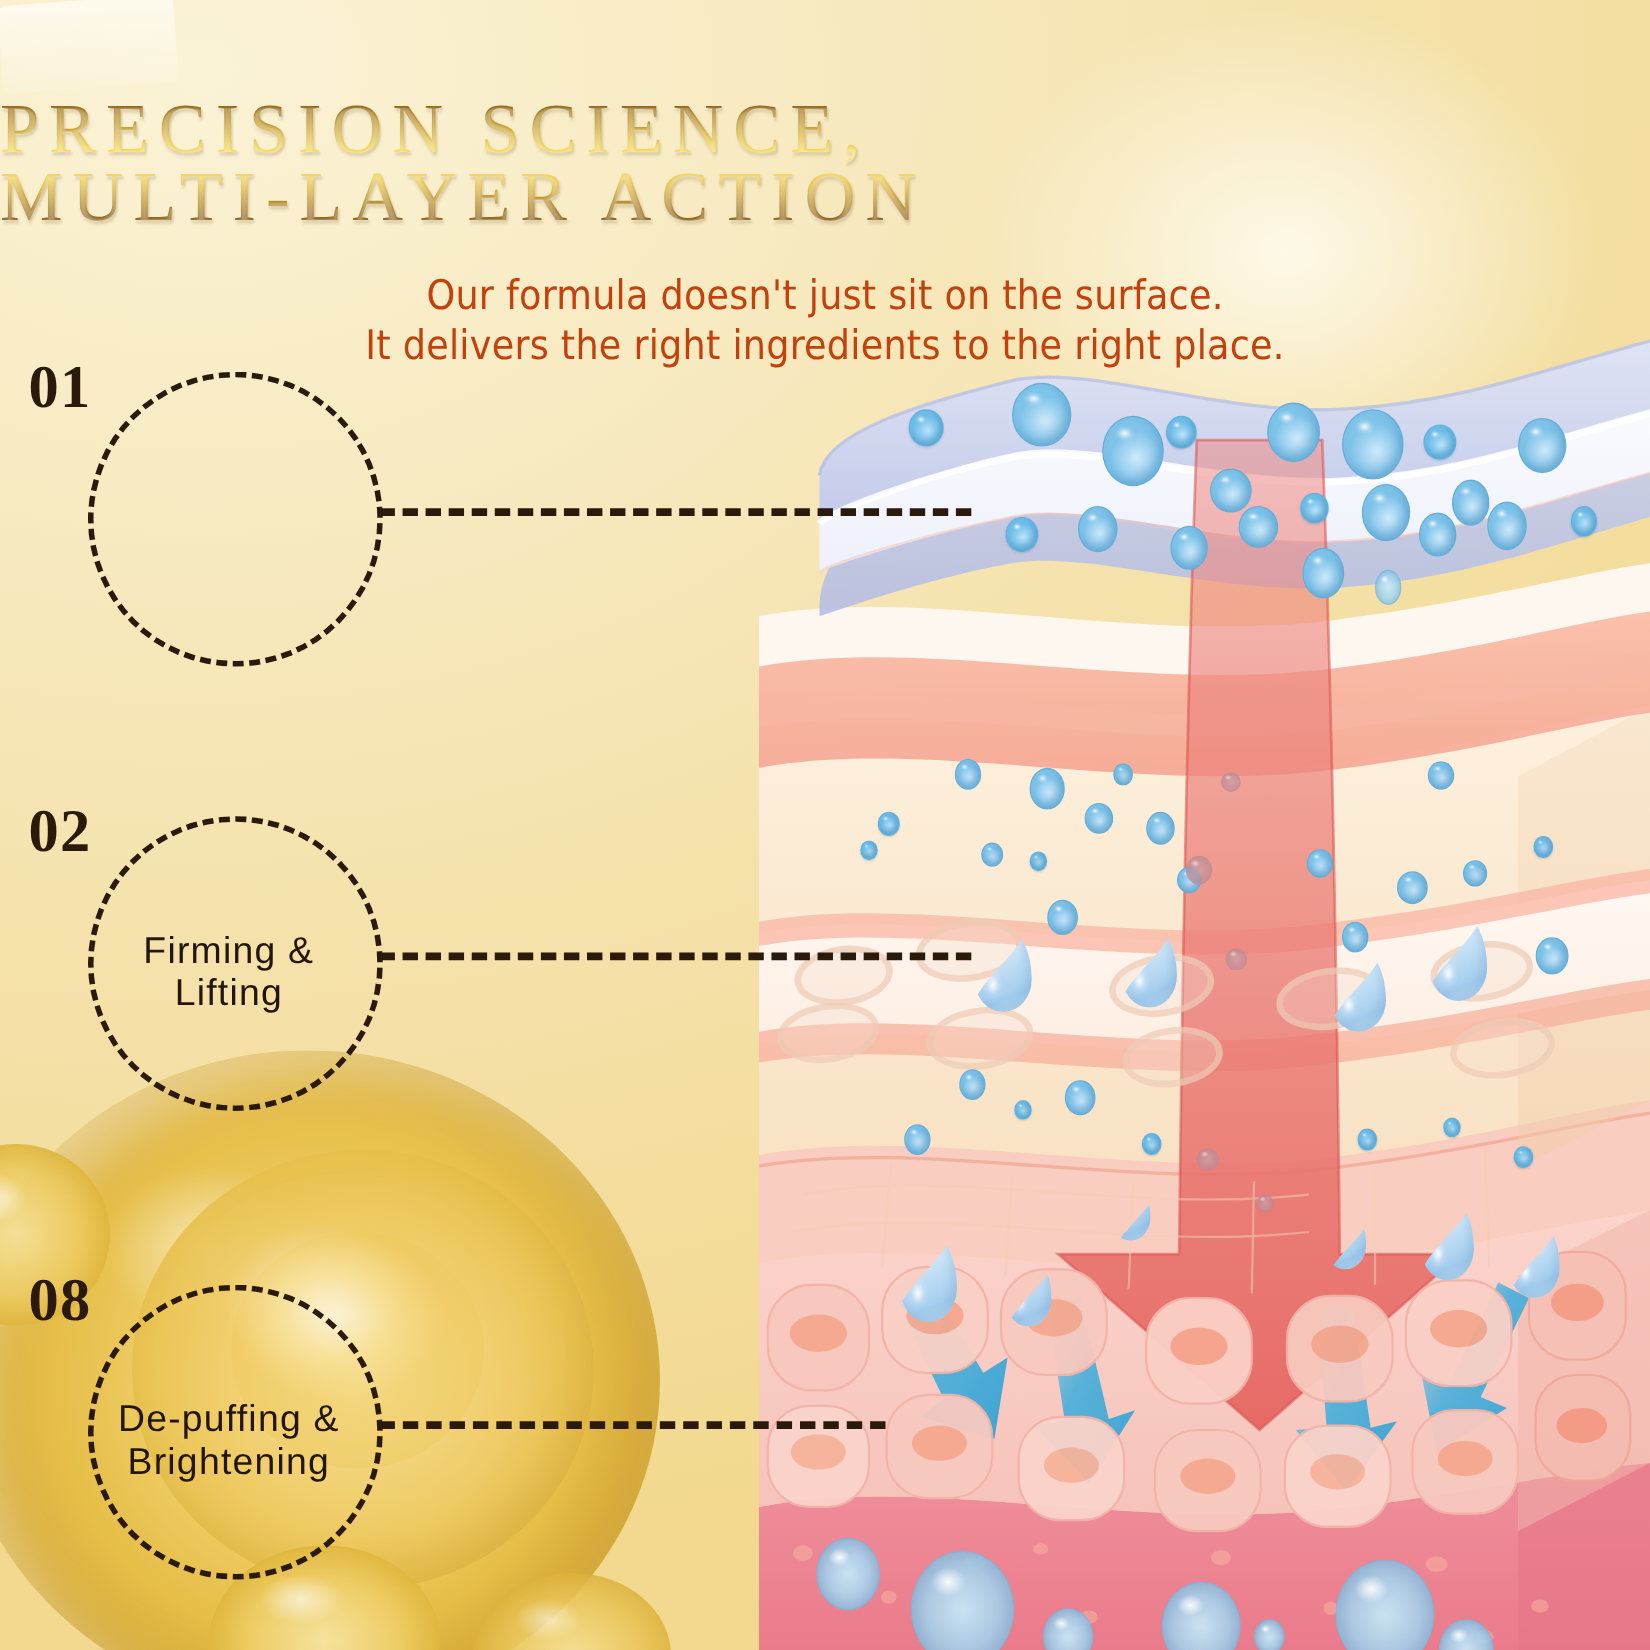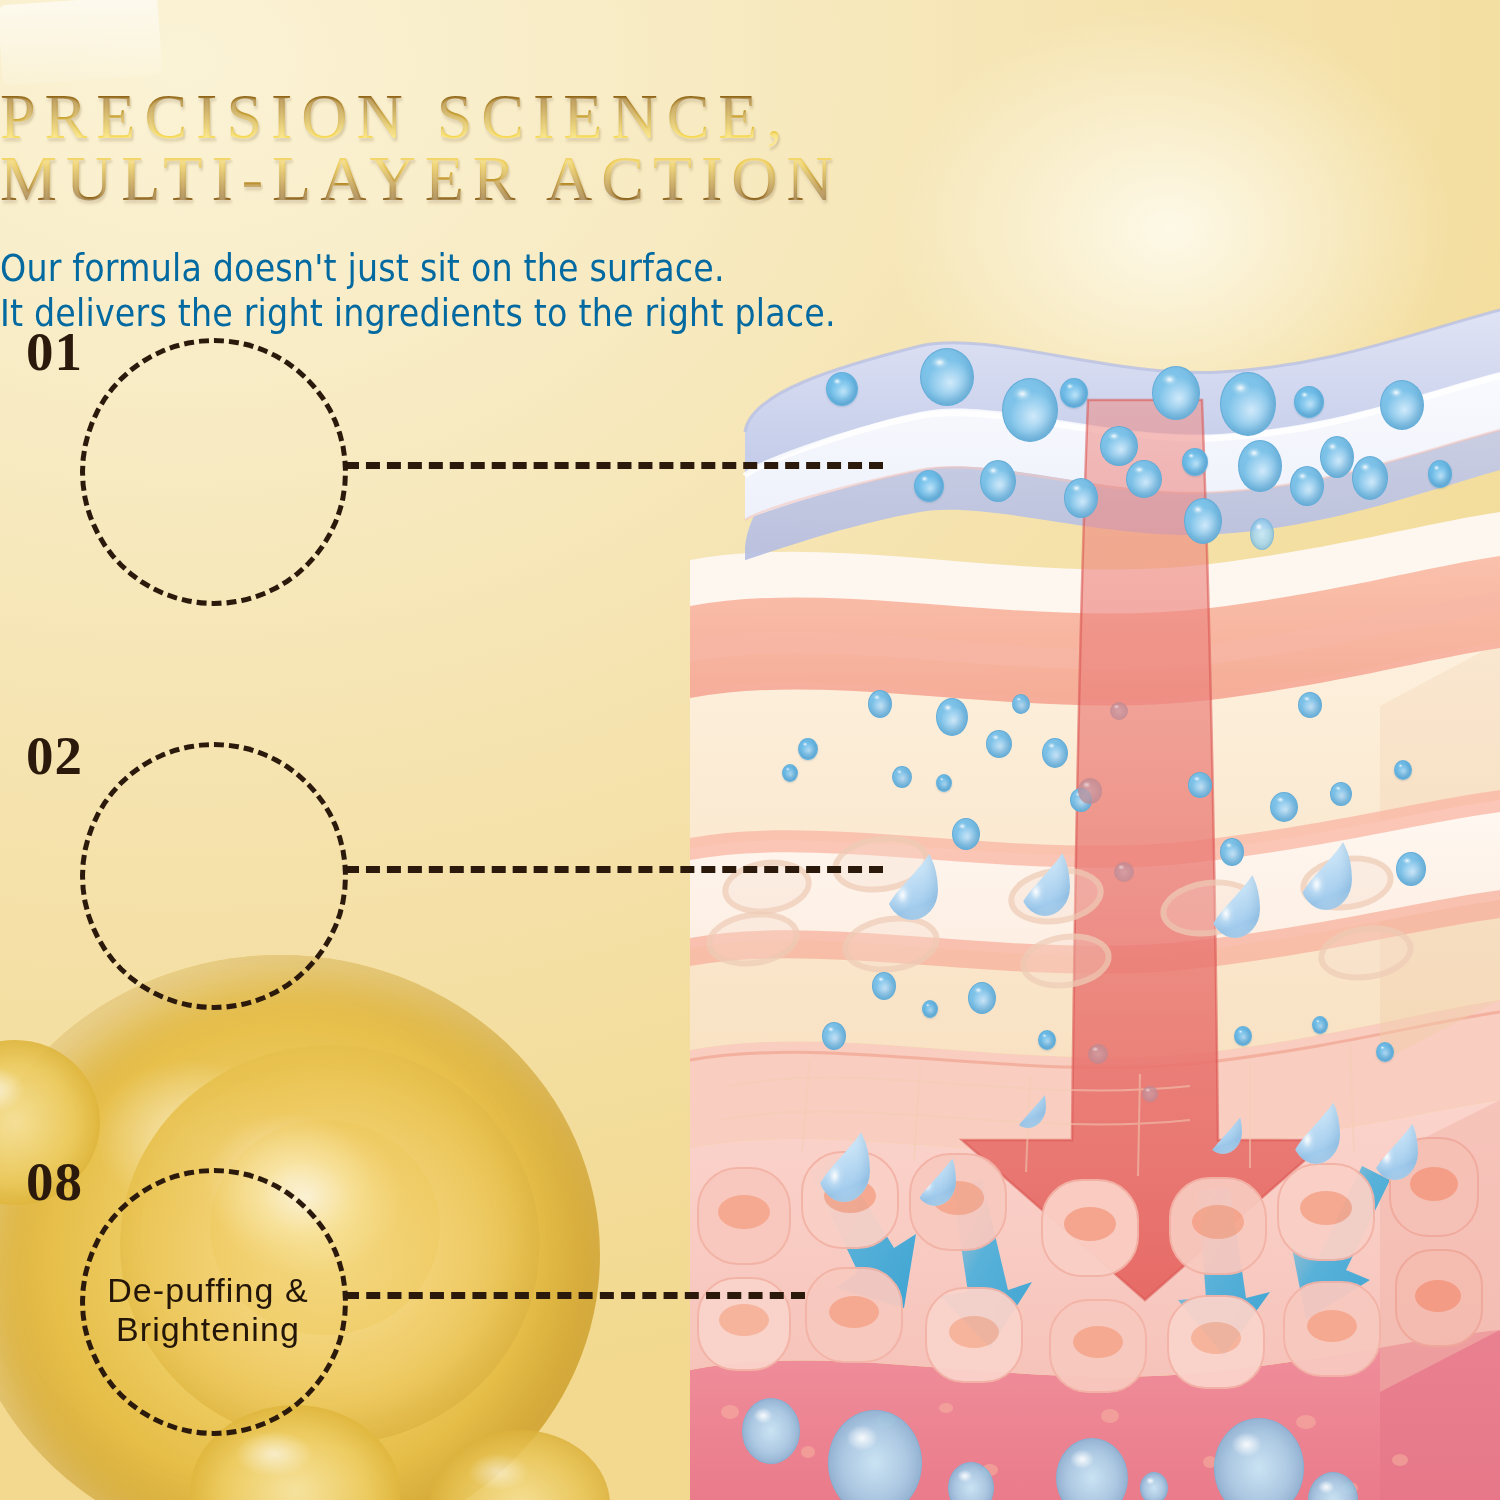--- a/index.html
+++ b/index.html
@@ -85,23 +85,23 @@
     font-size:64px;line-height:.97;font-weight:400;letter-spacing:9px;
     background:linear-gradient(180deg,#6b4411 0%,#a87a18 14%,#f5d64c 40%,#ffeb9a 52%,#e8c13a 64%,#a3751a 84%,#6d4712 100%);
     -webkit-background-clip:text;background-clip:text;color:transparent;
     -webkit-text-fill-color:transparent;
     text-shadow:0 2px 2px rgba(255,255,255,.35);
     filter:drop-shadow(1px 2px 1px rgba(120,85,20,.35));
     white-space:pre-line;
     margin-top:44px;
   }
   .subtitle{
-    position:absolute;left:0;right:0;top:246px;
+    position:absolute;left:0;right:0;top:246px;text-align:center;
     font-family:"DejaVu Sans Condensed","Liberation Sans", sans-serif;
-    font-size:37px;line-height:1.22;color:#0369a1;
+    font-size:37px;line-height:1.22;color:#c2410c;
     white-space:pre-line;letter-spacing:.2px;
   }
 
   
   .callout{position:absolute;width:268px;height:268px;}
   .callout .ring{
     position:absolute;inset:0;border-radius:50%;
     border:5px dashed #2b1a0c;
   }
   .callout .num{
@@ -449,20 +449,22 @@
   <div class="lead" style="left:345px;top:1292px;width:460px;"></div>
 
   <div class="callout" style="left:80px;top:338px;">
     <div class="ring"></div>
     <div class="num">01</div>
   </div>
 
   <div class="callout" style="left:80px;top:742px;">
     <div class="ring"></div>
     <div class="num">02</div>
+    <div class="lbl">Firming &amp;
+Lifting</div>
   </div>
 
   <div class="callout" style="left:80px;top:1168px;">
     <div class="ring"></div>
     <div class="num">08</div>
     <div class="lbl">De-puffing &amp;
 Brightening</div>
   </div>
 
 </div>

